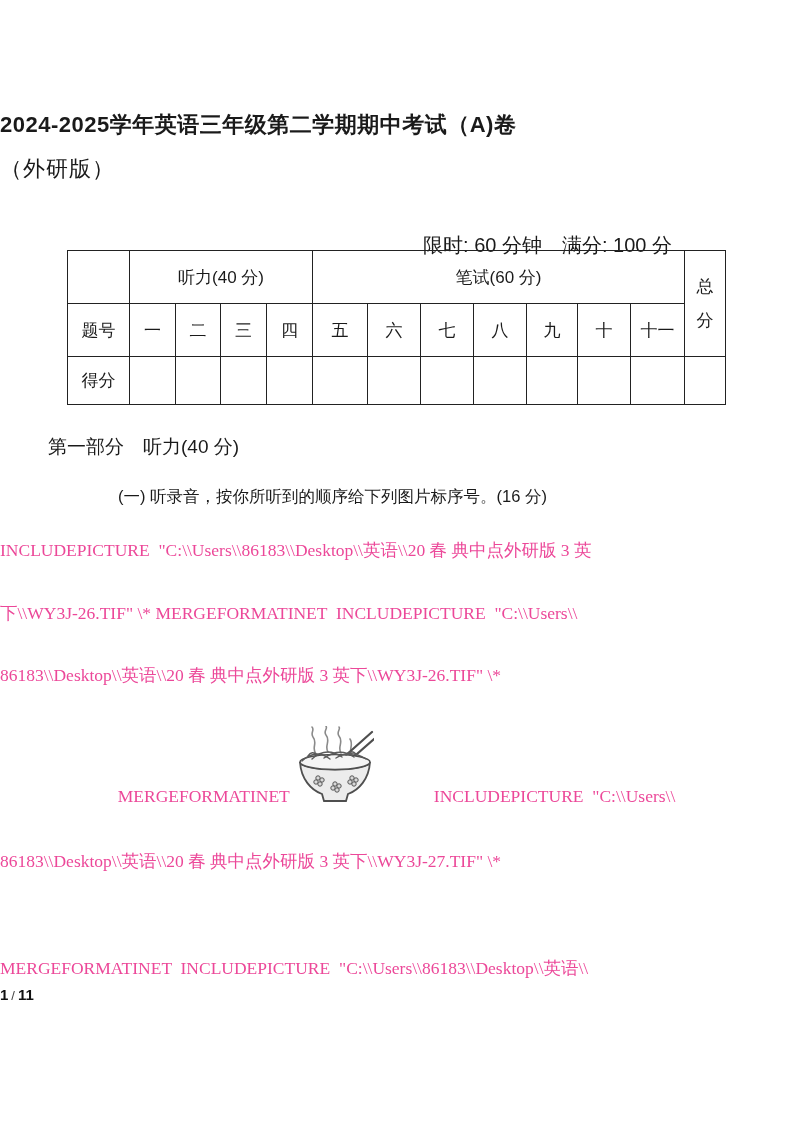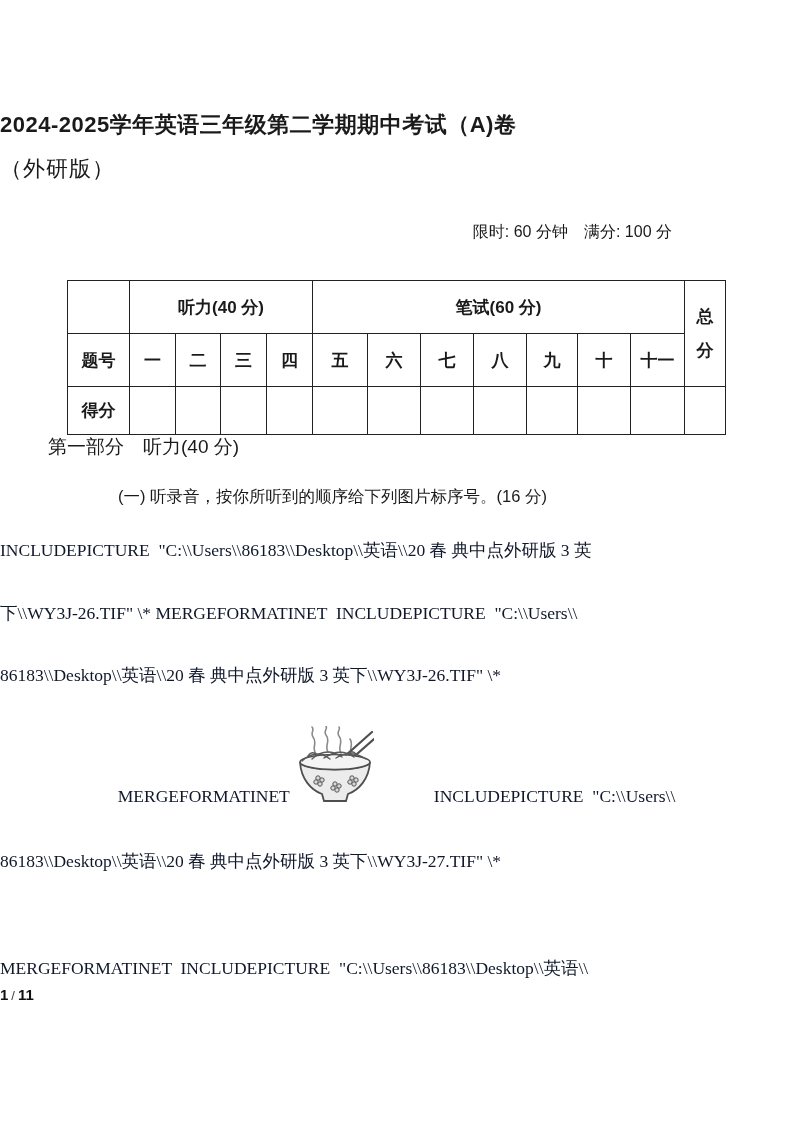--- a/index.html
+++ b/index.html
@@ -2,33 +2,33 @@
 <html><head>
 <meta charset="utf-8">
 <style>
   html,body{margin:0;padding:0;background:#fff;}
   .page{position:relative;width:793px;height:1122px;margin:0 auto;background:#ffffff;
         color:#1a1a1a;font-family:"Liberation Sans","DejaVu Sans",sans-serif;overflow:hidden;}
   .abs{position:absolute;}
   .centerline{left:0;width:793px;}
   .doc-title{top:110px;font-size:22px;font-weight:bold;letter-spacing:.5px;}
   .doc-subtitle{top:154px;font-size:22px;font-weight:normal;letter-spacing:1px;}
-  .meta-line{top:222px;right:121px;font-size:16px;}
-  .score-table{left:67px;top:280px;border-collapse:collapse;table-layout:fixed;font-weight:bold;}
+  .meta-line{top:232px;right:121px;font-size:20px;}
+  .score-table{left:67px;top:250px;border-collapse:collapse;table-layout:fixed;}
   .score-table td{border:1.6px solid #222;text-align:center;vertical-align:middle;
                   font-size:17px;padding:0;overflow:hidden;}
   .score-table tr.r1 td{height:52px;}
   .score-table tr.r2 td{height:52px;}
   .score-table tr.r3 td{height:47px;}
   .total-cell{line-height:22px;}
   .total-cell span{display:block;padding:6px 0;}
   .section-heading{top:434px;font-size:19px;padding-left:48px;}
   .instruction{top:486px;left:118px;font-size:16.5px;}
   .fieldline{font-family:"Liberation Serif","DejaVu Serif",serif;font-size:17.5px;
-             white-space:pre;color:#0f172a;}
+             white-space:pre;color:#ec4899;}
   .img-line{top:726px;left:0;width:793px;height:80px;display:flex;
             justify-content:center;align-items:flex-end;}
   .img-line .fieldline{line-height:20px;position:static;}
   .noodle-svg{display:block;margin:0 6px 0 6px;}
   .gap-after-img{width:54px;flex:0 0 auto;}
   .footer{top:986px;font-size:15px;font-weight:bold;color:#111;}
   .footer .sep{font-weight:normal;color:#444;font-size:13px;padding:0 3px;}
 </style>
 </head>
 <body>

